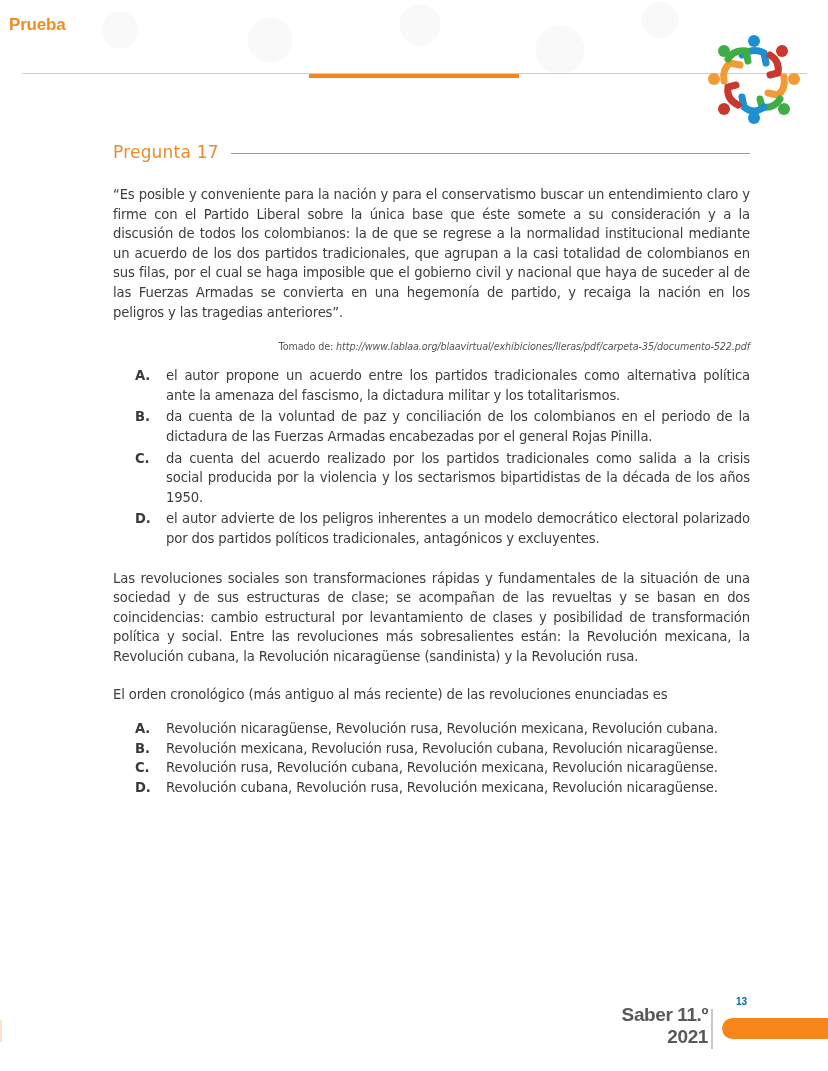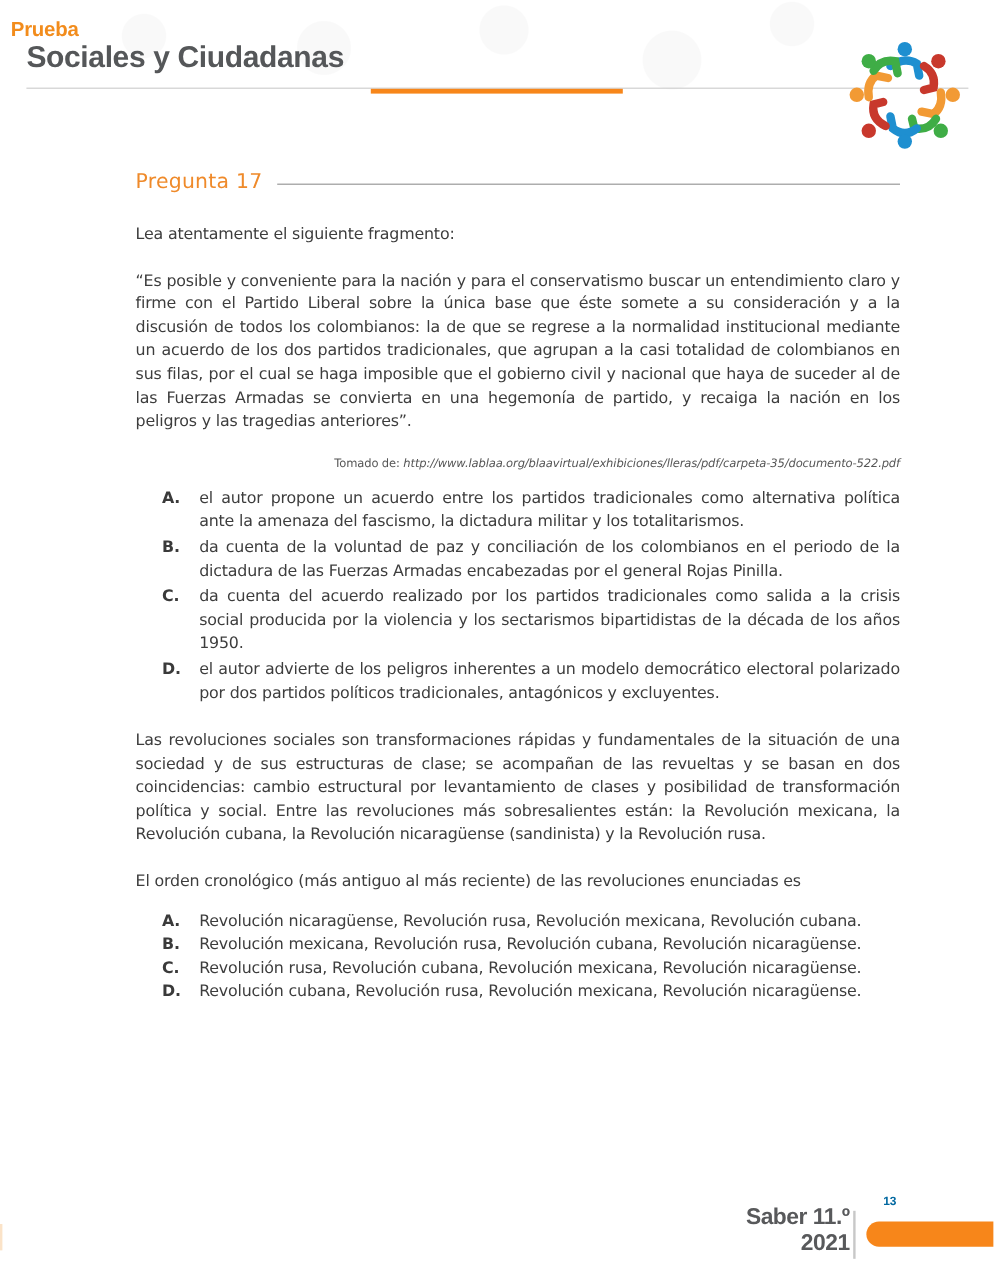--- a/index.html
+++ b/index.html
@@ -48,21 +48,20 @@
       border-radius: 11px 0 0 11px; }
     .footer-page { position: absolute; left: 736px; top: 992px; font-family: "Liberation Sans", sans-serif; font-weight: bold;
       color: #0369a1; font-size: 10px; line-height: 19px; }
   </style>
 </head>
 <body>
 
 <div class="header">
   <div class="header-bg"></div>
   <div class="header-kicker">Prueba</div>
-  <div class="header-title">Sociales y Ciudadanas</div>
   <div class="header-rule"></div>
   <div class="header-orange"></div>
 
   <svg class="logo" viewBox="0 0 104 92">
 
     <g stroke-linecap="round" fill="none" stroke-width="7">
 
       <path d="M40 22 Q52 14 62 20 L64 30" stroke="#1e8fd0"></path>
 
       <path d="M68 22 Q78 28 76 40 L68 42" stroke="#c8382c"></path>
@@ -93,21 +92,20 @@
 </div>
 
 <div class="content">
 
   <section>
     <div class="q-heading">
       <span class="q-title">Pregunta 17</span>
       <span class="q-line"></span>
     </div>
 
-    <p class="para" style="margin-top:20px;">Lea atentamente el siguiente fragmento:</p>
 
     <p class="para" style="margin-top:19px;">“Es posible y conveniente para la nación y para el conservatismo buscar un entendimiento claro y firme con el Partido Liberal sobre la única base que éste somete a su consideración y a la discusión de todos los colombianos: la de que se regrese a la normalidad institucional mediante un acuerdo de los dos partidos tradicionales, que agrupan a la casi totalidad de colombianos en sus filas, por el cual se haga imposible que el gobierno civil y nacional que haya de suceder al de las Fuerzas Armadas se convierta en una hegemonía de partido, y recaiga la nación en los peligros y las tragedias anteriores”.</p>
 
     <p class="source" style="margin-top:19px;">
       <span>Tomado de: </span><span class="url">http://www.lablaa.org/blaavirtual/exhibiciones/lleras/pdf/carpeta-35/documento-522.pdf</span>
     </p>
 
 
     <ul class="options" style="margin-top:14px;">
       <li class="option">

